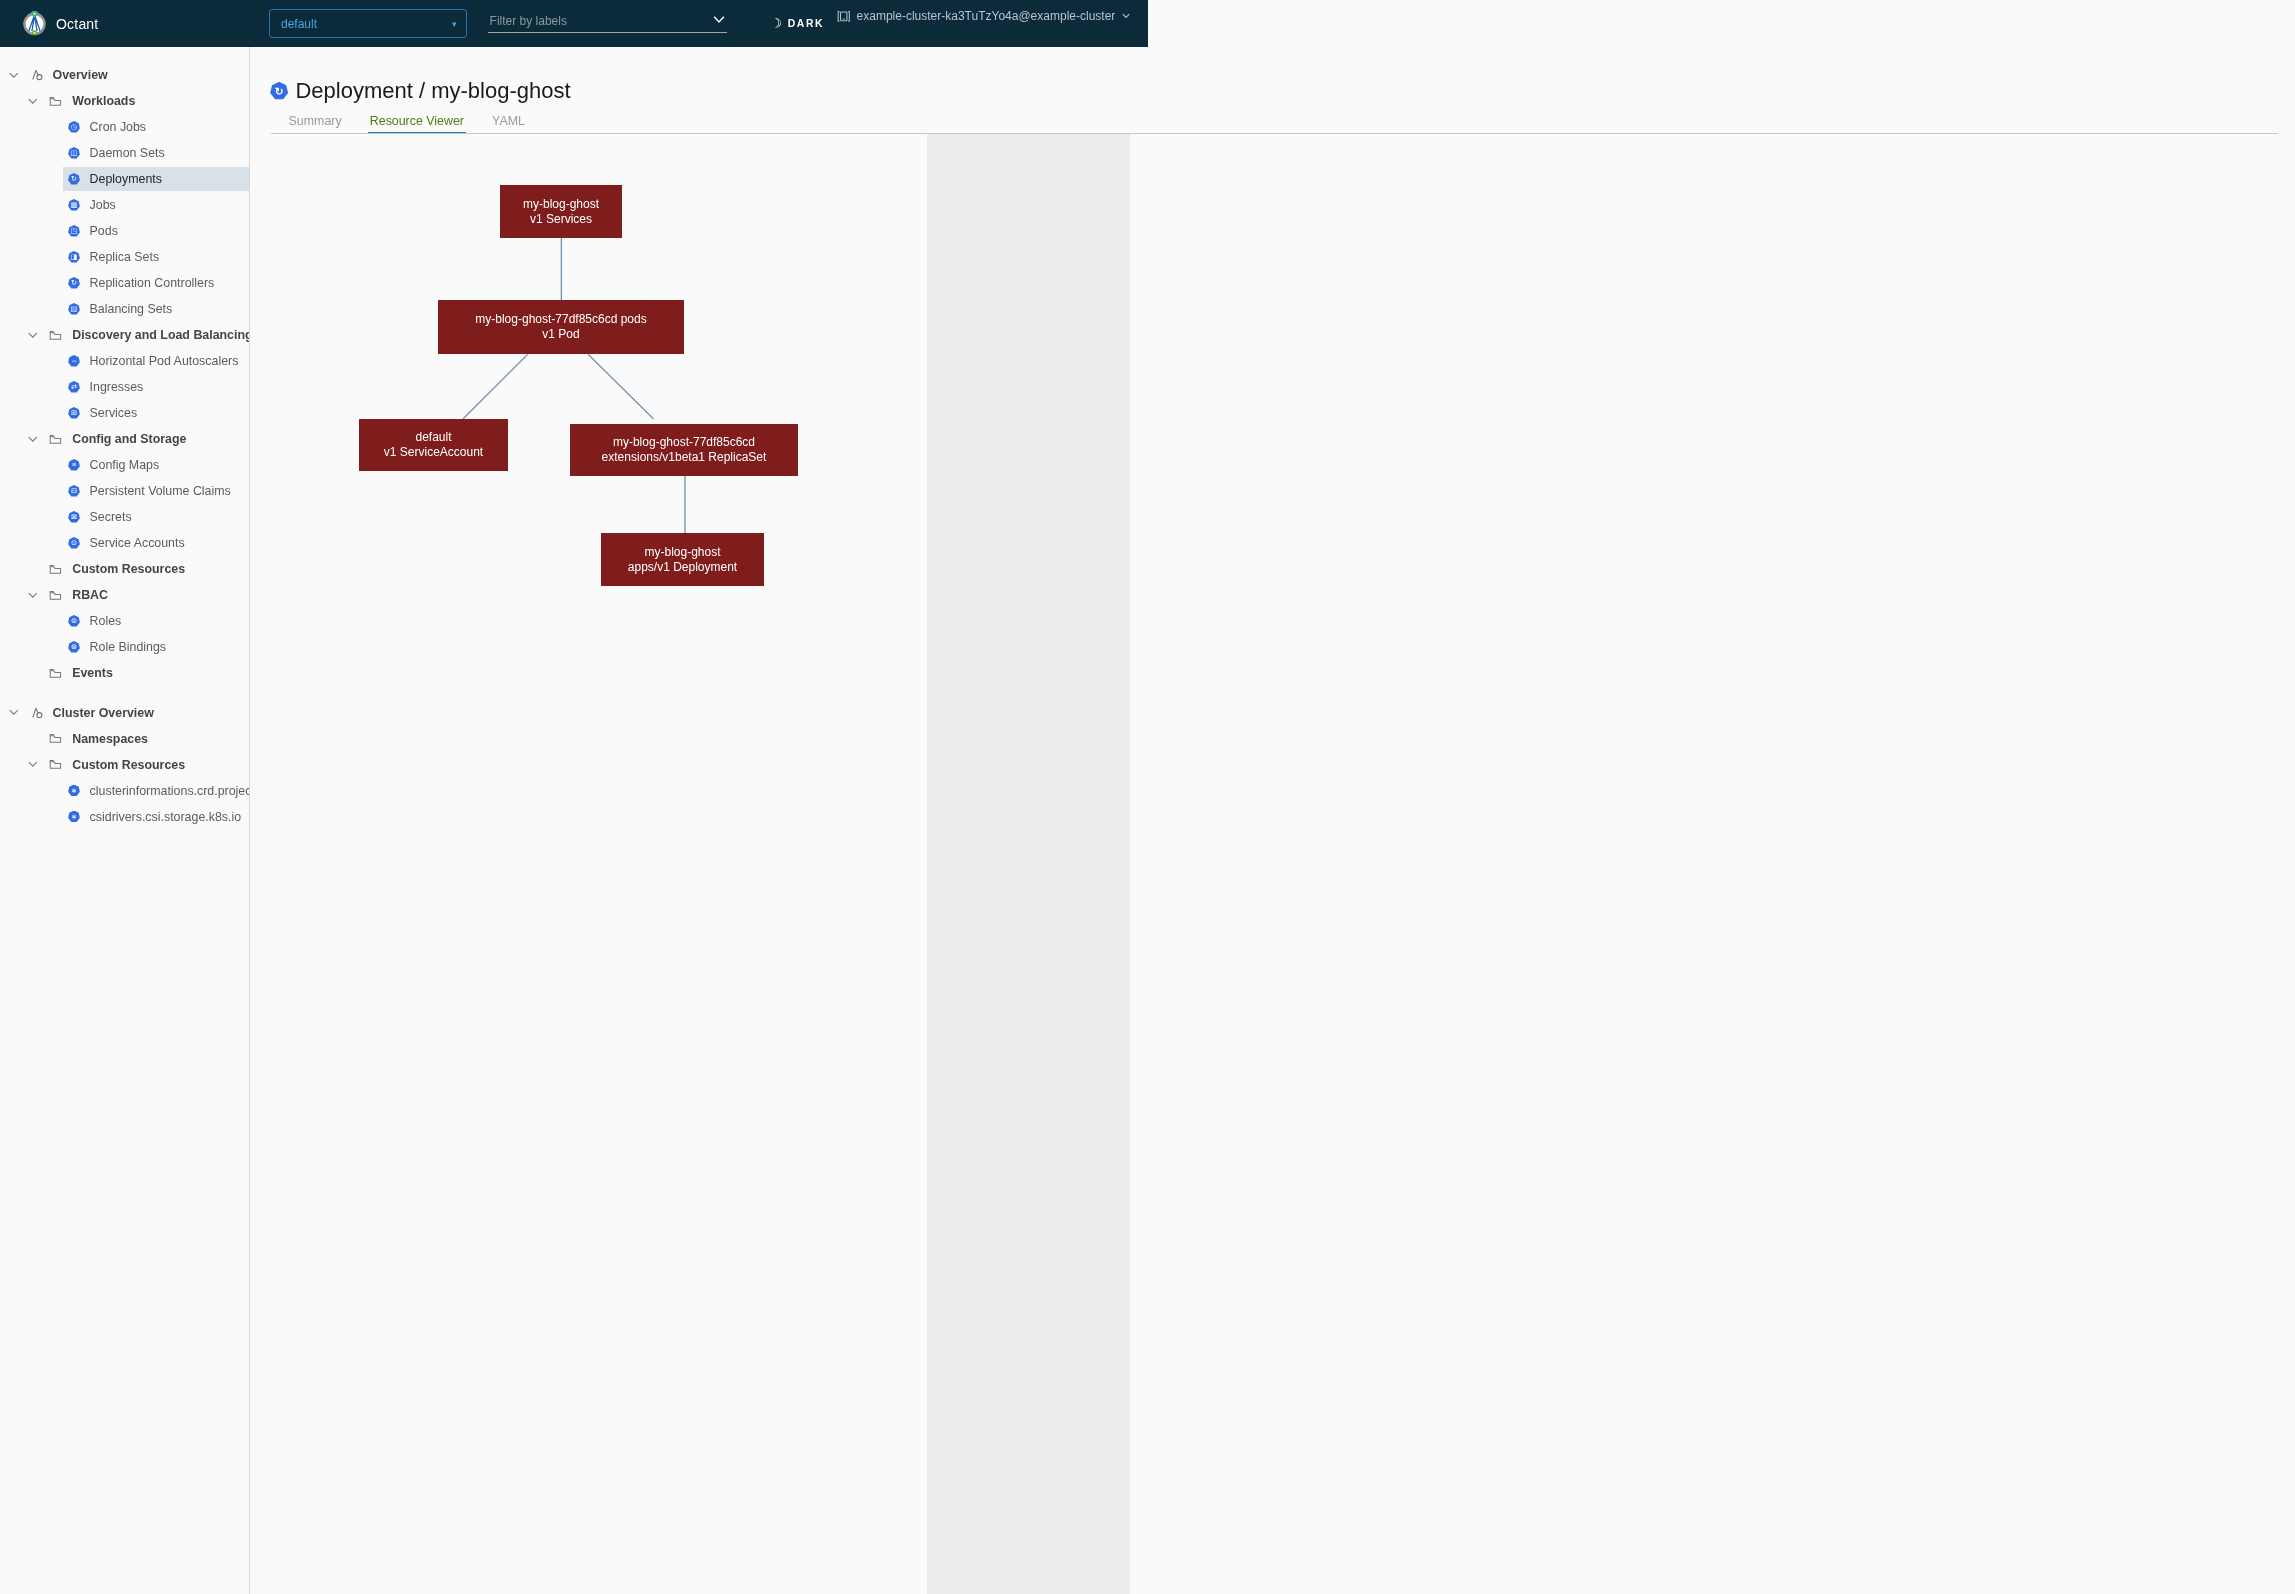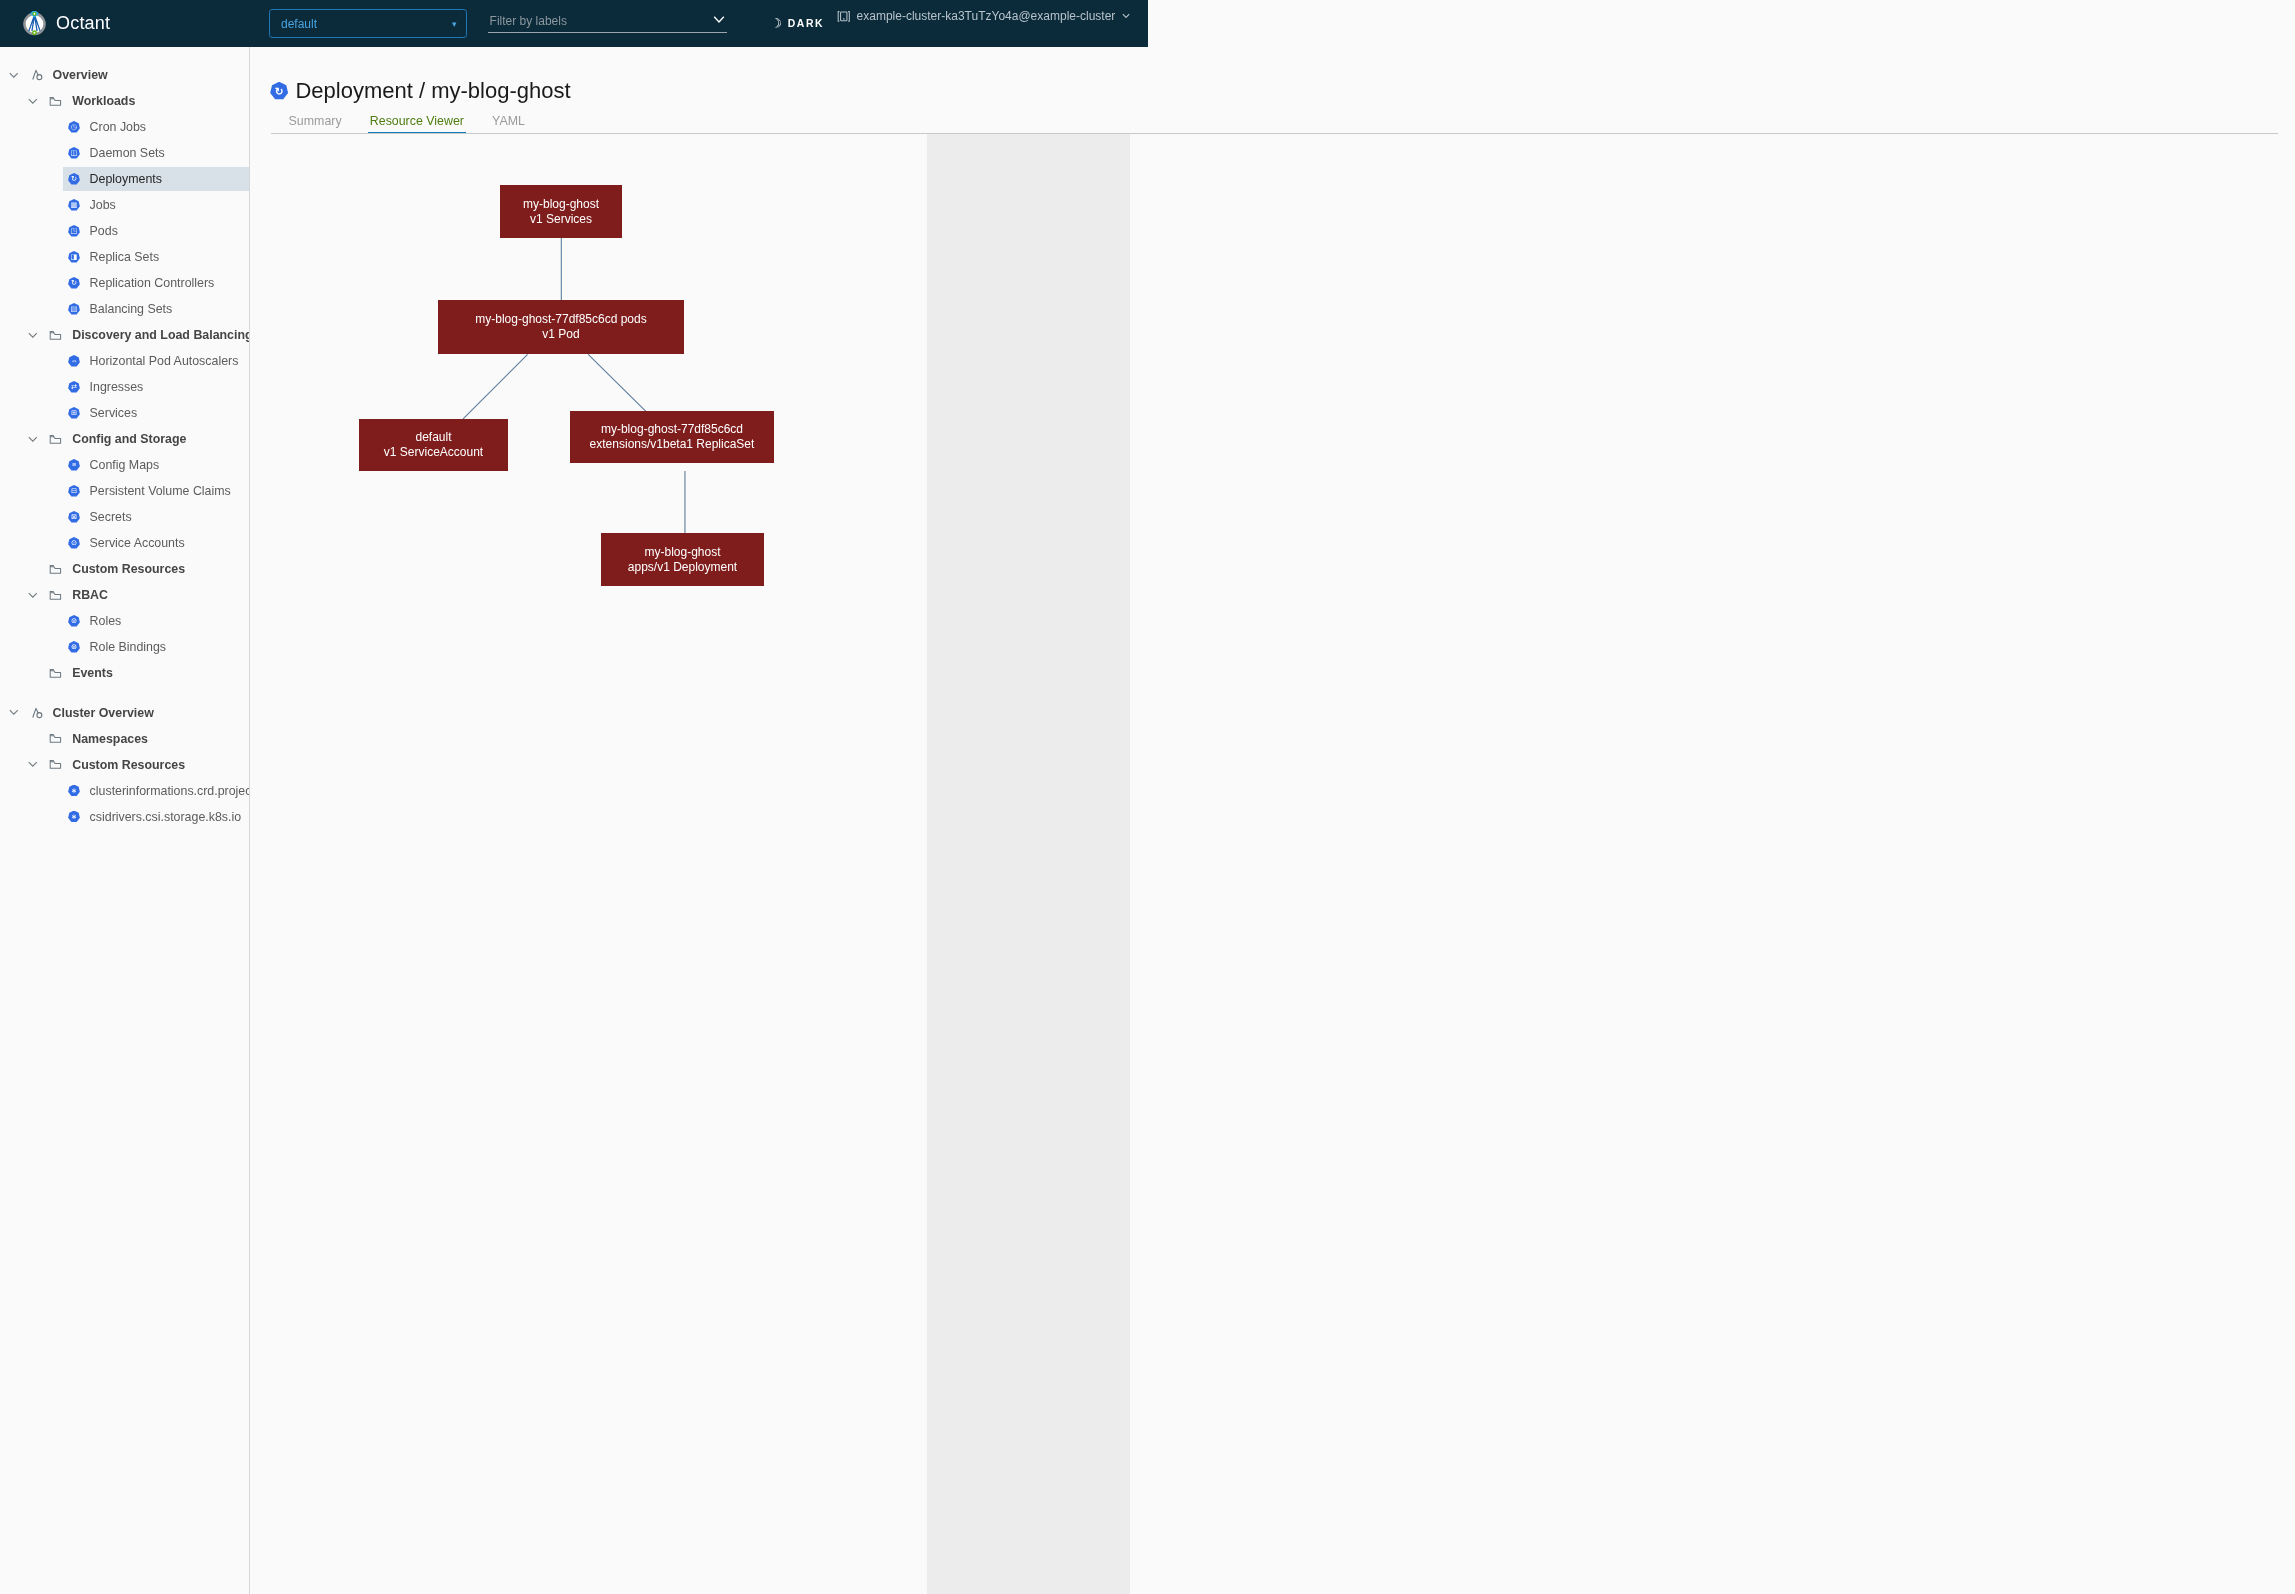--- a/index.html
+++ b/index.html
@@ -2,21 +2,21 @@
 <html style="font-size:12.8px"><head>
 <meta charset="utf-8">
 <style>
   * { margin:0; padding:0; box-sizing:border-box; }
   html,body { width:1148px; height:797px; background:#fafafa; font-family:"Liberation Sans",sans-serif; overflow:hidden; }
 
   
   .header { position:absolute; left:0; top:0; width:1148px; height:47px; background:#0b2a3a; z-index:10; }
   .logo { position:absolute; left:21.5px; top:11px; width:25px; height:25px; }
   .app-name { position:absolute; left:56px; top:0; height:47px; display:flex; align-items:center;
-              color:#fff; font-size:18px; font-weight:400; letter-spacing:0.2px; }
+              color:#fff; font-size:14px; font-weight:400; letter-spacing:0.2px; }
   .ns-dropdown { position:absolute; left:269px; top:8.8px; width:198px; height:29.5px;
                  border:1.6px solid #2178b8; border-radius:3.2px; display:flex; align-items:center;
                  padding:0 9.6px 0 11px; cursor:pointer; }
   .ns-dropdown .val { color:#49a4e0; font-size:12px; flex:1; }
   .ns-dropdown .caret { color:#49a4e0; font-size:8.8px; }
   .filter-wrap { position:absolute; left:488px; top:0; width:239px; height:47px; }
   .filter-input { position:absolute; left:0; top:12.8px; width:239px; height:20px; background:transparent;
                   border:none; border-bottom:0.8px solid #9aa5ab; color:#8b5cf6; font-size:12px;
                   font-family:"Liberation Sans",sans-serif; outline:none; padding:0 21px 3.2px 1.6px; }
   .filter-input::placeholder { color:#8d979e; }
@@ -62,21 +62,21 @@
 
   .graph { position:absolute; left:0; top:87px; right:0; bottom:0; }
   .panel-right { position:absolute; left:677px; top:0; width:203px; bottom:0; background:#ececec; }
   .edges { position:absolute; left:0; top:0; width:897px; height:663px; }
   .gnode { position:absolute; background:#7f1d1d; color:#fff; display:flex; flex-direction:column;
            align-items:center; justify-content:center; text-align:center; font-size:12px;
            line-height:15px; cursor:pointer; }
   .n-service { left:250px; top:51px;  width:122px; height:53px; }
   .n-pod     { left:188px; top:166px; width:246px; height:54px; }
   .n-sa      { left:109px; top:285px; width:149px; height:52px; }
-  .n-rs      { left:320px; top:277px; width:204px; height:52px; }
+  .n-rs      { left:320px; top:290px; width:228px; height:52px; }
   .n-deploy  { left:351px; top:399px; width:163px; height:53px; }
 </style>
 </head>
 <body>
 
 <div class="header">
   <svg class="logo" viewBox="0 0 31 31">
     <circle cx="15.5" cy="16" r="12.5" fill="#ffffff" stroke="#8f9396" stroke-width="3"></circle>
     <path d="M15.5 5 L8.5 25 M15.5 5 L22.5 25 M15.5 5 L12.3 25 M15.5 5 L18.7 25" stroke="#1b5fb0" stroke-width="1.6" fill="none"></path>
     <rect x="11.6" y="-0.9" width="7.8" height="7.8" transform="rotate(45 15.5 3)" fill="#29a8e0"></rect>

